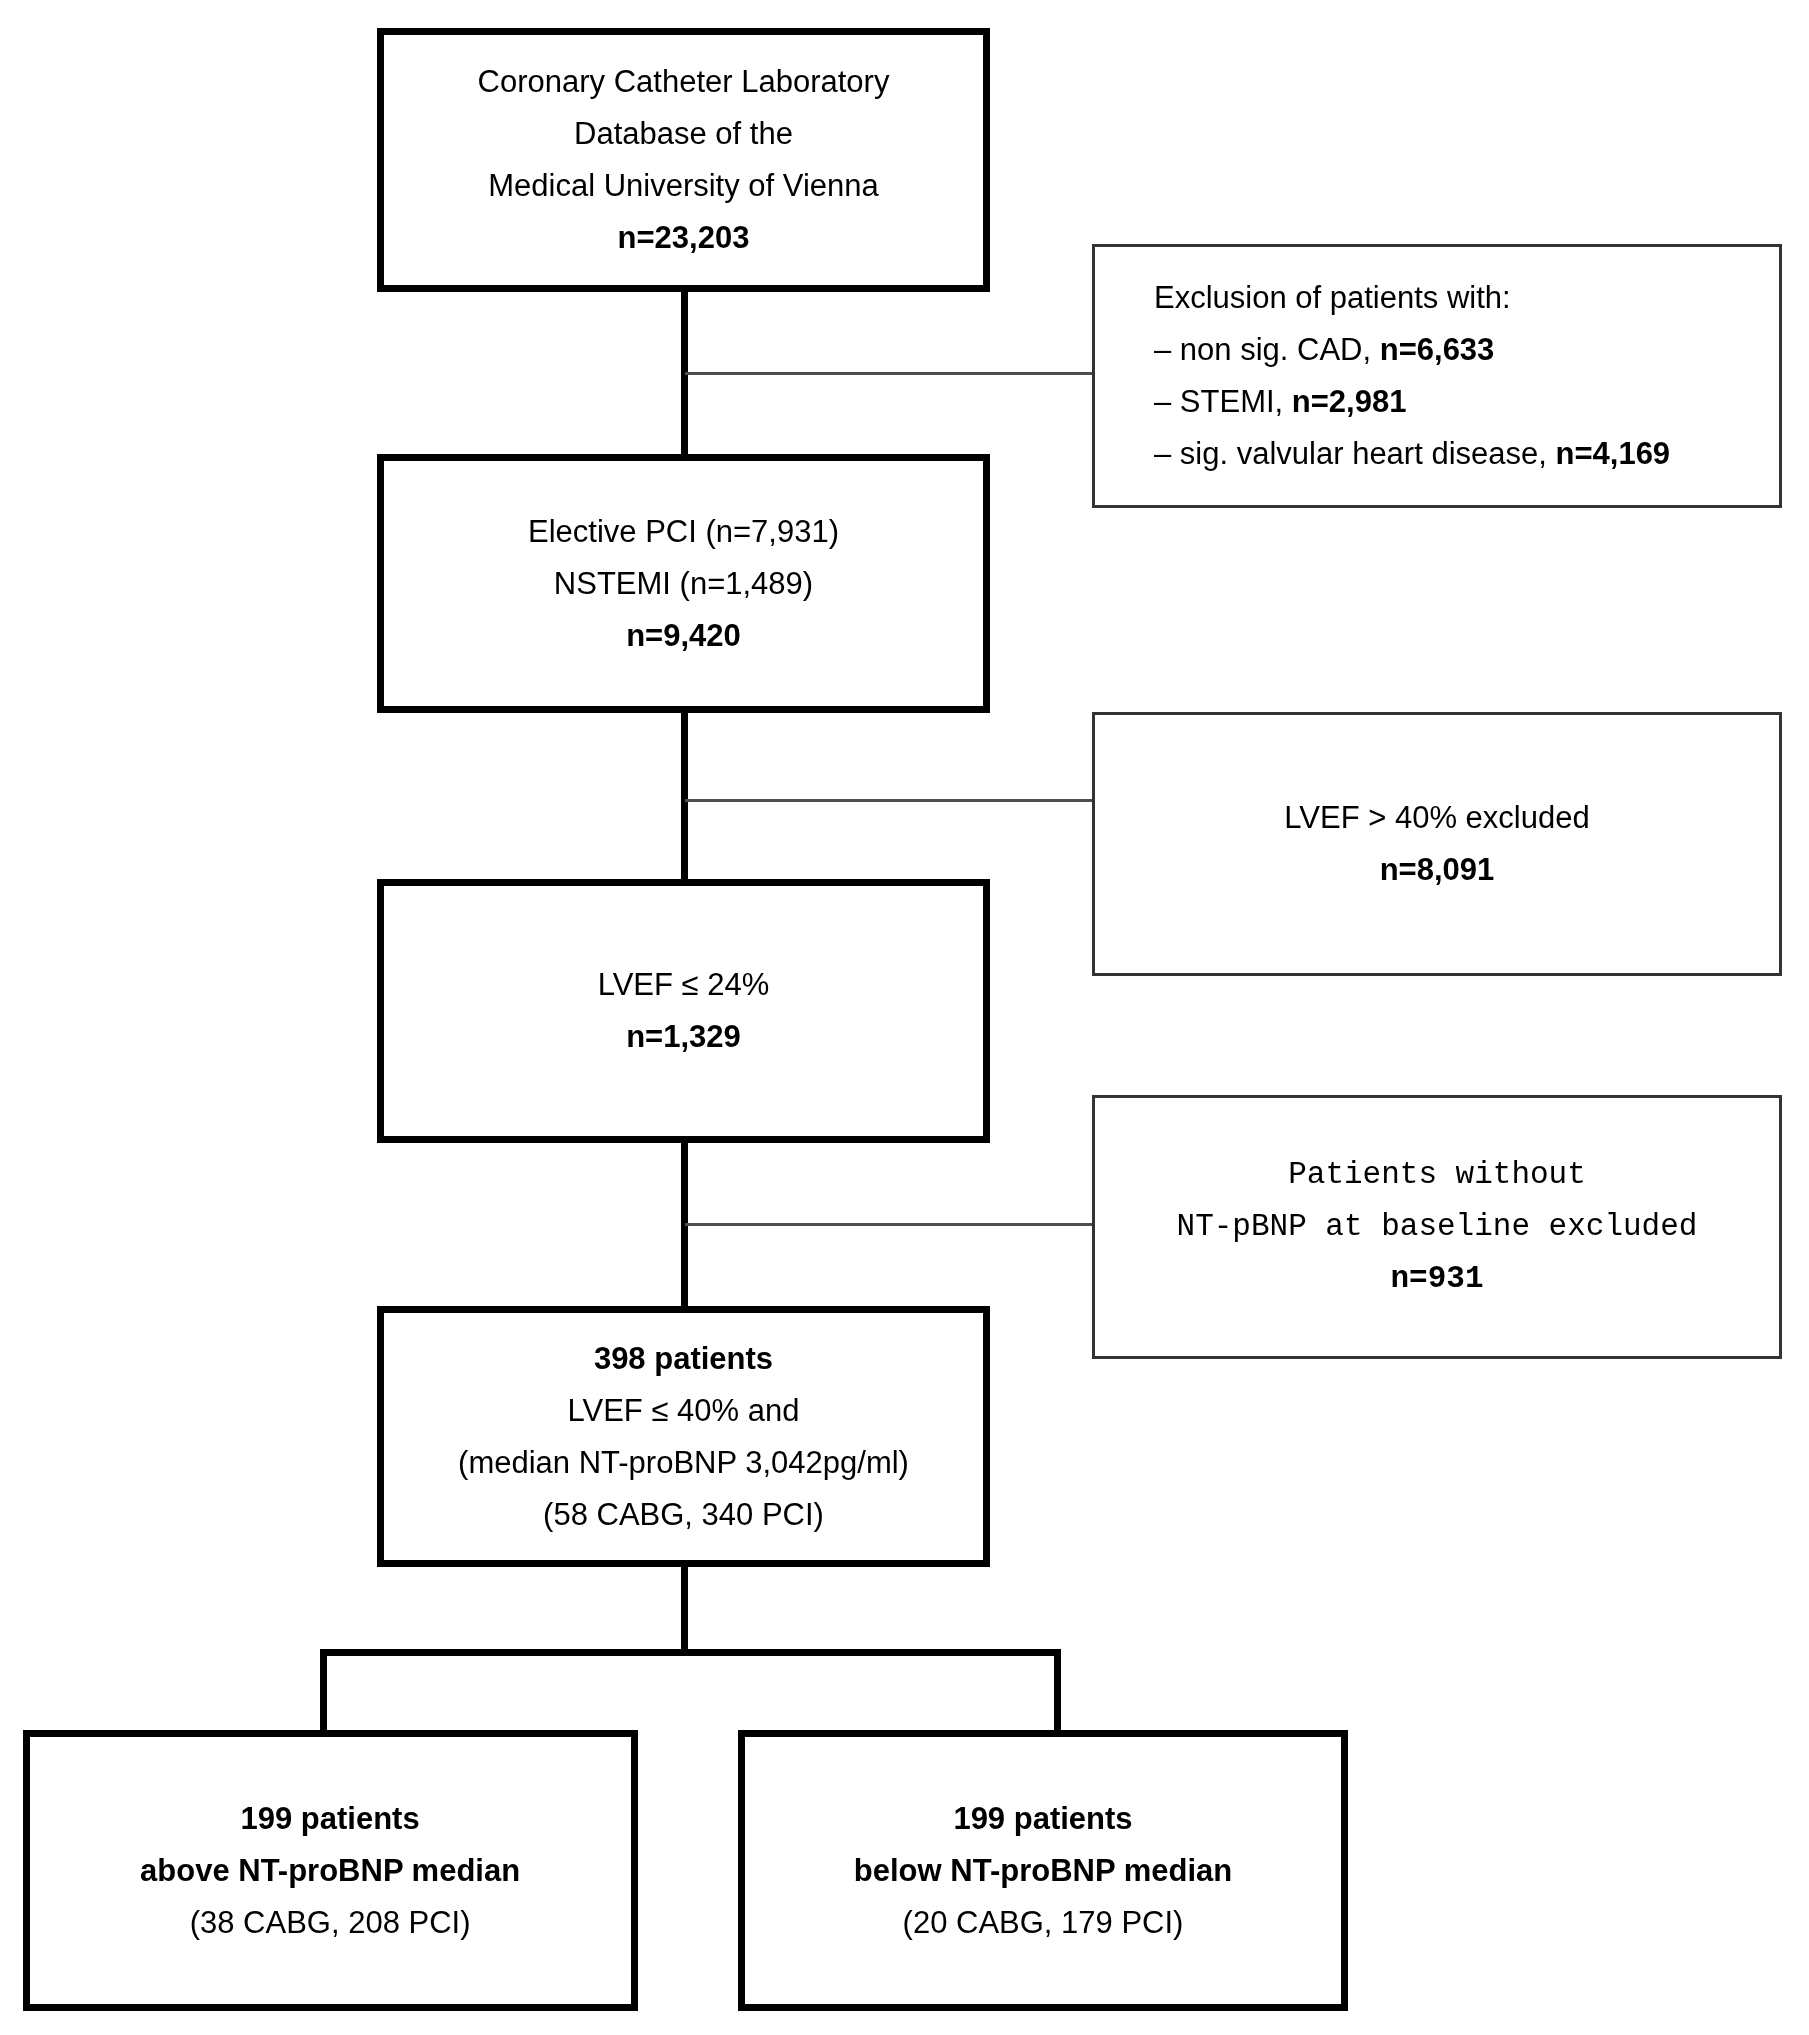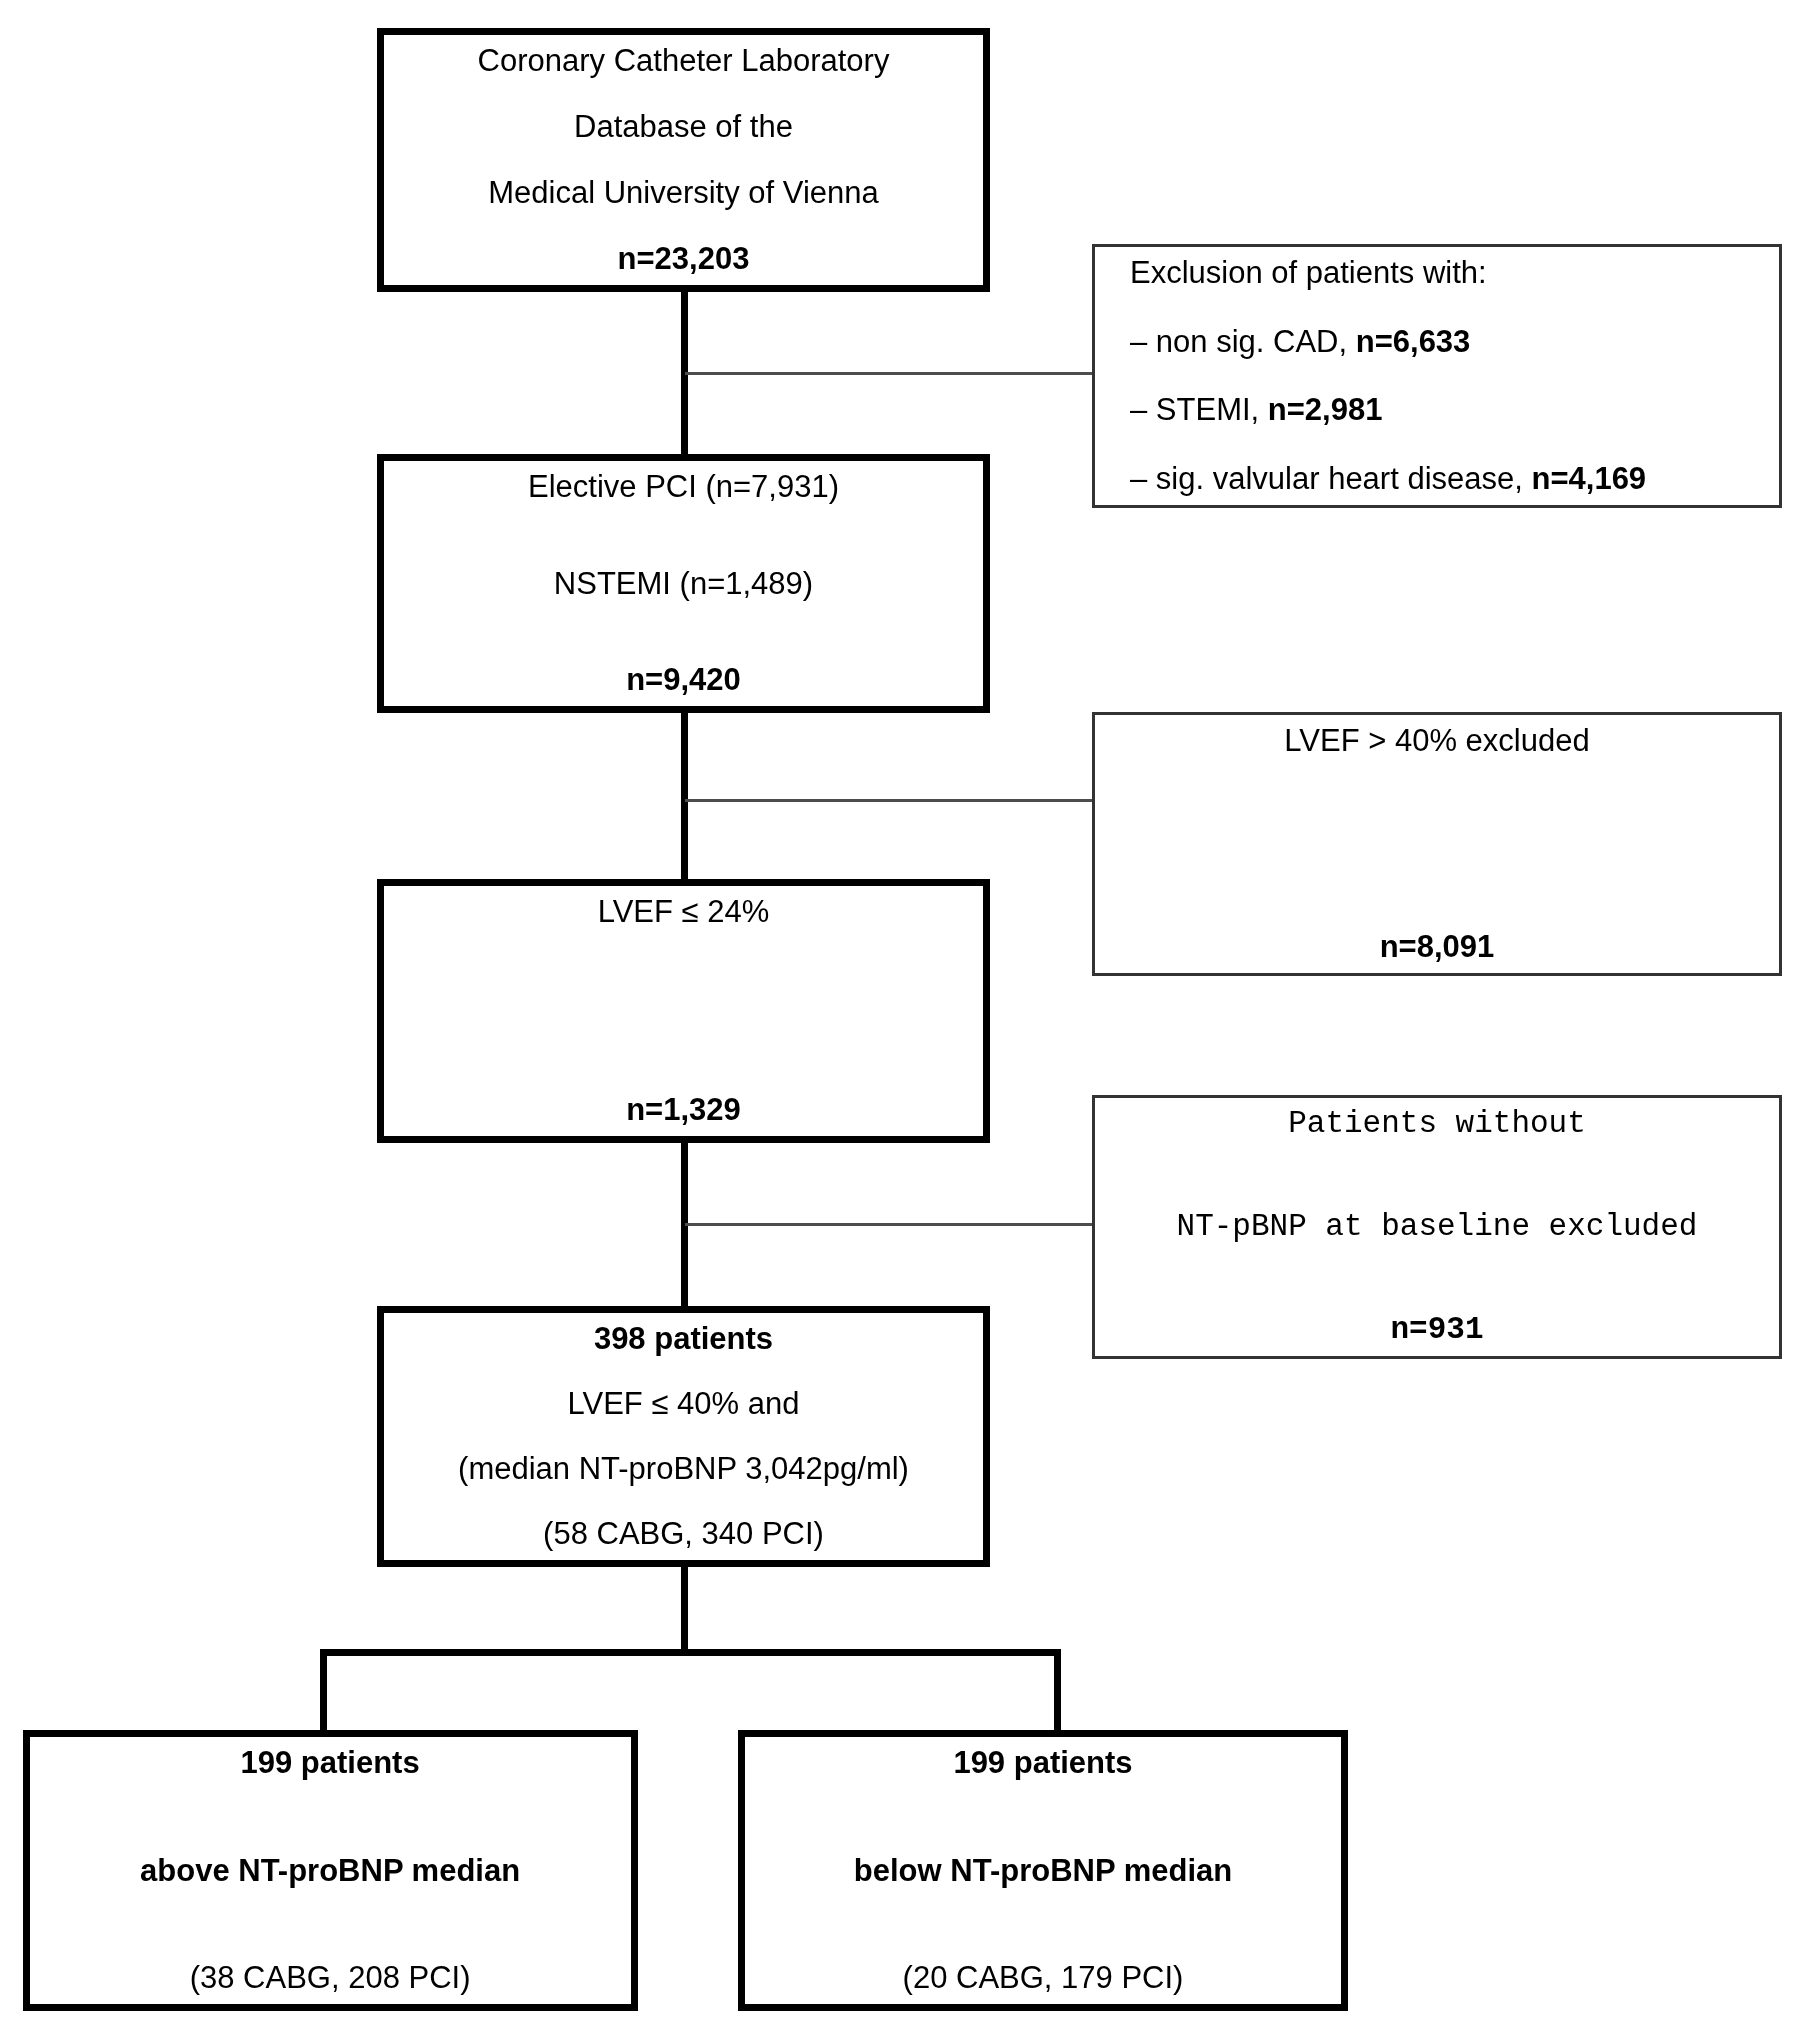--- a/index.html
+++ b/index.html
@@ -15,34 +15,34 @@
     font-family: "Liberation Sans", "DejaVu Sans", sans-serif;
     color: #000000;
   }
   .box {
     position: absolute;
     box-sizing: border-box;
     background: #ffffff;
     border: 7px solid #000000;
     display: flex;
     flex-direction: column;
-    justify-content: space-between;
+    justify-content: center;
     align-items: center;
     text-align: center;
     font-size: 31px;
     line-height: 52px;
   }
   .box.side {
     border-width: 3px;
     border-color: #333333;
   }
   .box.side.left-list {
     align-items: flex-start;
     text-align: left;
-    padding-left: 35px;
+    padding-left: 59px;
     padding-right: 15px;
   }
   .line { white-space: nowrap; }
   .b { font-weight: bold; }
   .conn {
     position: absolute;
     background: #000000;
   }
   .conn.thin {
     background: #4d4d4d;

